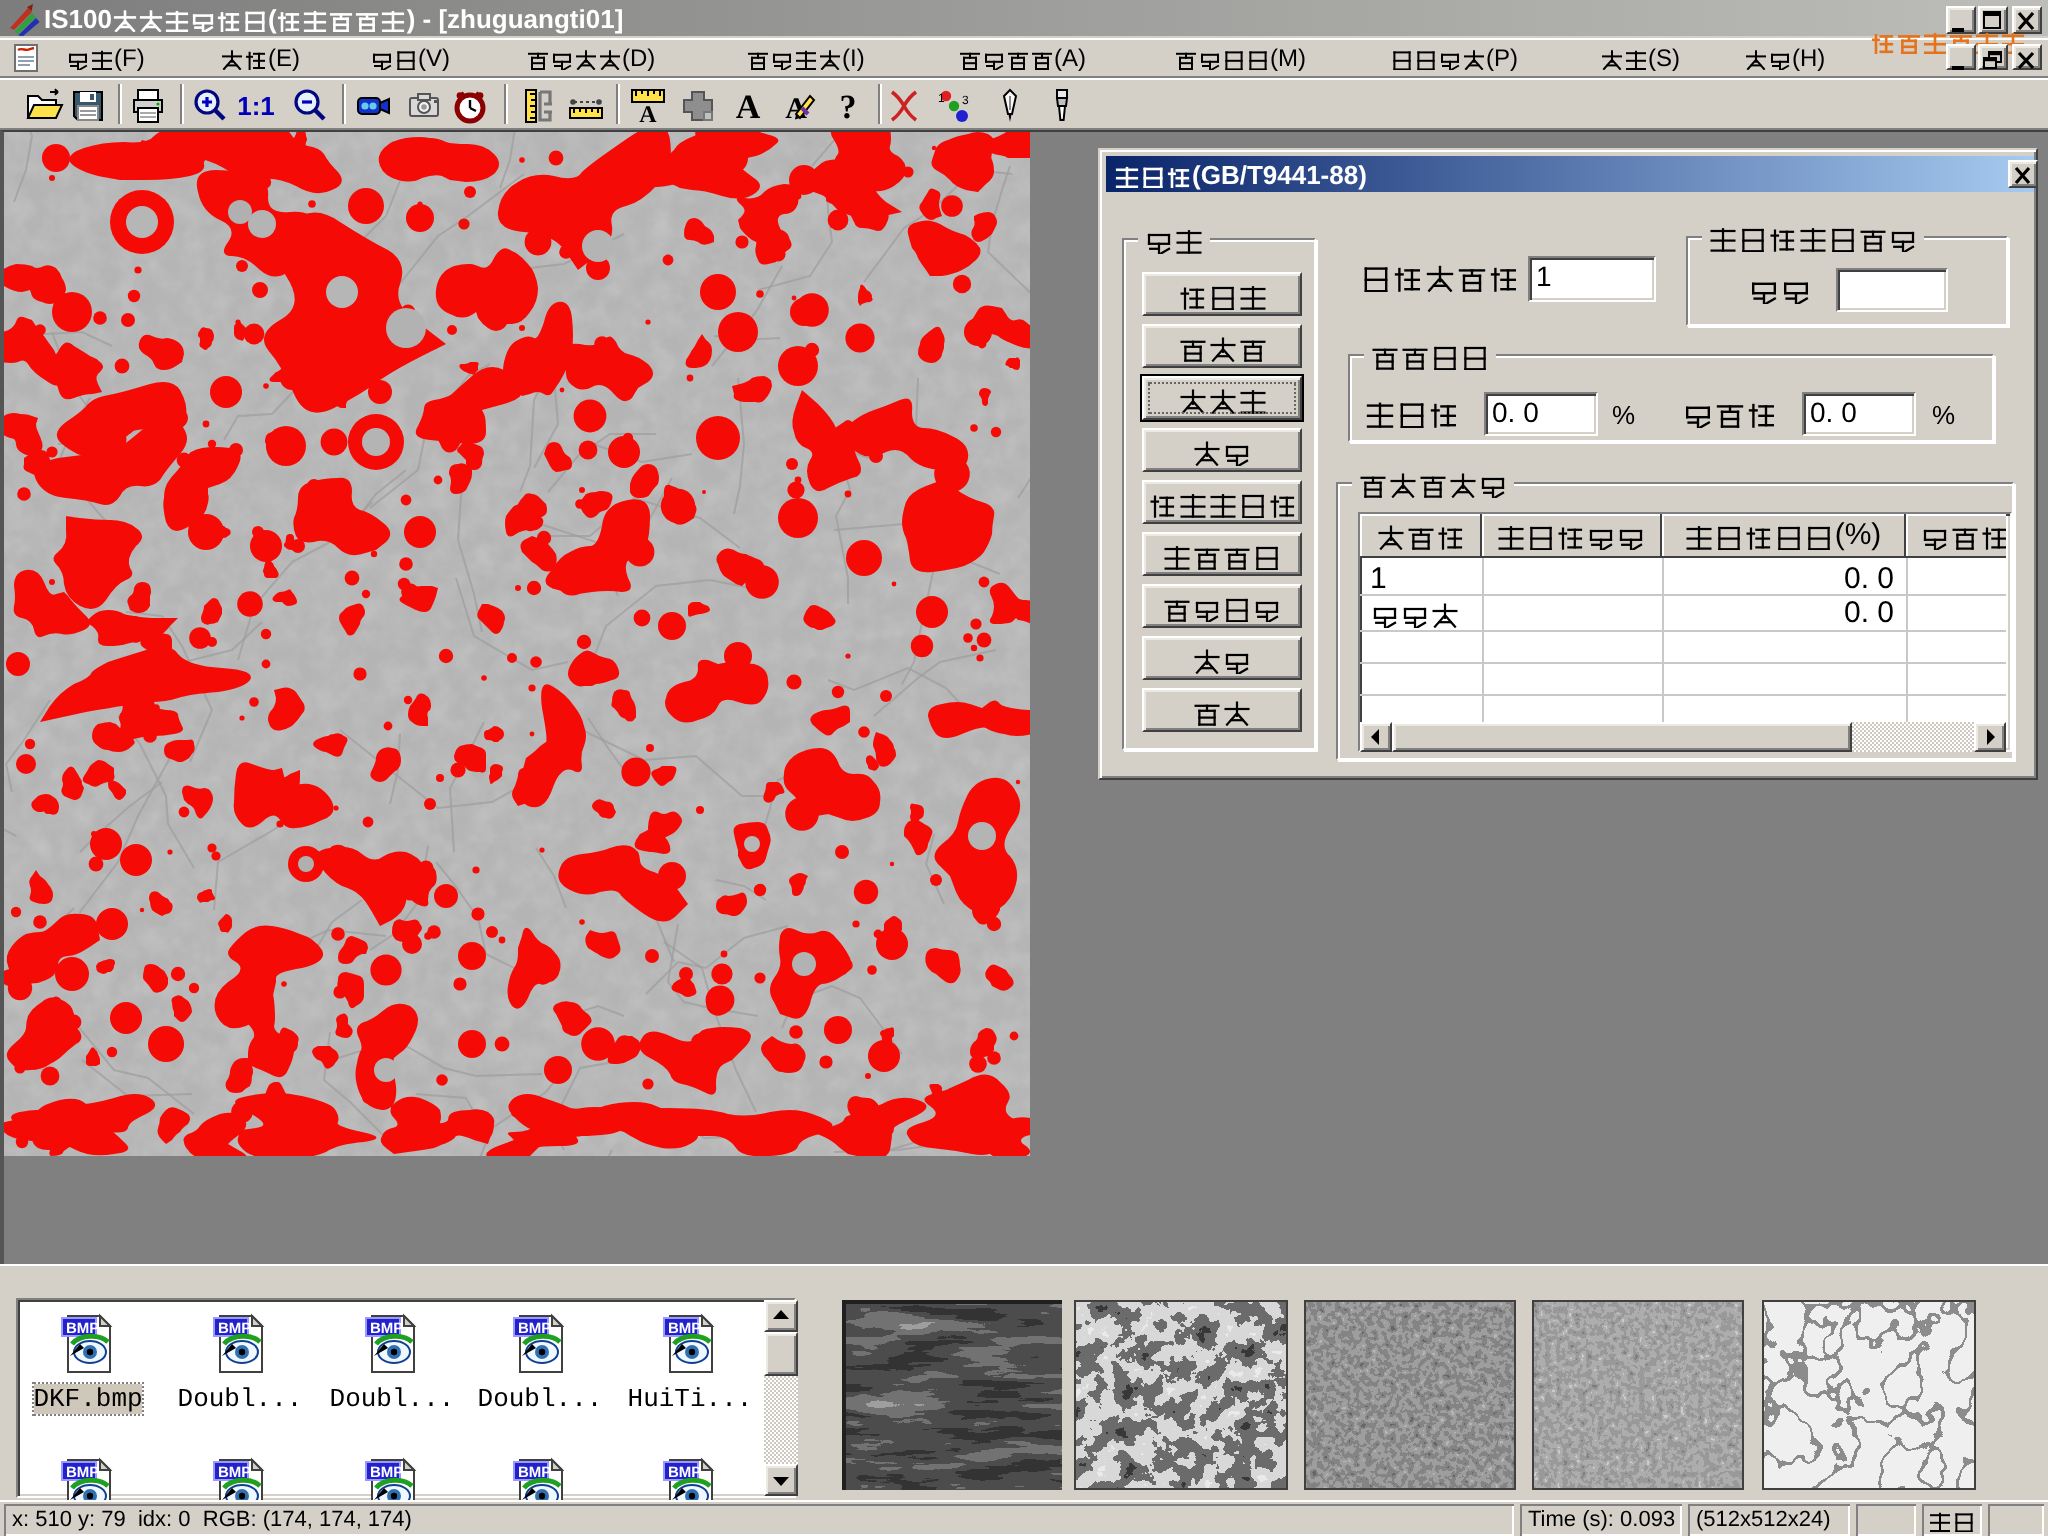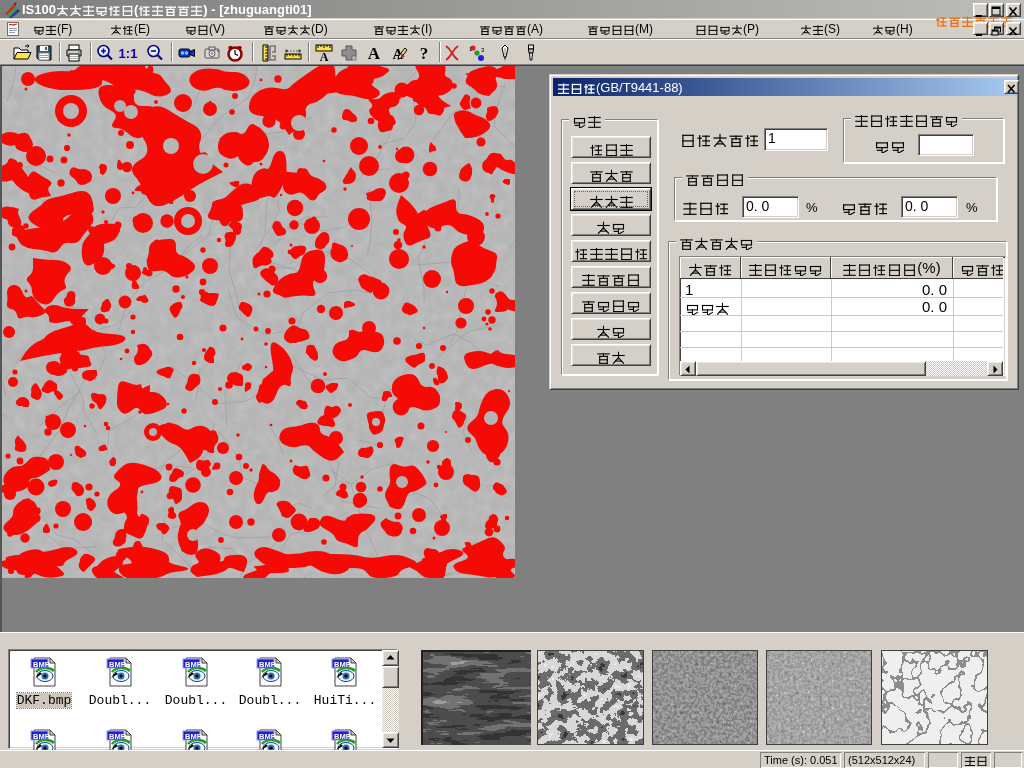--- a/index.html
+++ b/index.html
@@ -1119,21 +1119,21 @@
 <circle cx="399" cy="416" r="6" fill="#b2b2b2"></circle>
 <circle cx="488" cy="352" r="7" fill="#b4b4b4"></circle>
 <circle cx="168" cy="80" r="8" fill="#b6b6b6"></circle>
 <circle cx="128" cy="46" r="7" fill="#b4b4b4"></circle>
 <circle cx="373" cy="356" r="4" fill="#b6b6b6"></circle>
 </svg>
 </div>
 
 <div class="abs btnface" style="left:549px;top:74px;width:470px;height:316px;border:1px solid;border-color:#d4d0c8 #404040 #404040 #d4d0c8;box-shadow:inset 1px 1px 0 #fff, inset -1px -1px 0 #808080;">
   <div class="abs" style="left:3px;top:3px;width:464px;height:18px;background:linear-gradient(to right,#0a246a,#a6caf0);">
-    <div class="abs" style="left:4px;top:2px;font-size:13px;font-weight:normal;color:#fff;white-space:nowrap;"><span class="cn" style="letter-spacing: 0px;"><svg width="39" height="13" style="vertical-align:-2.3px">
+    <div class="abs" style="left:4px;top:2px;font-size:13px;font-weight:bold;color:#fff;white-space:nowrap;"><span class="cn" style="letter-spacing: 0px;"><svg width="39" height="13" style="vertical-align:-2.3px">
             <g stroke="rgb(255, 255, 255)" stroke-width="1.3" stroke-linecap="square">
               <line x1="1.6" y1="3.9" x2="11.4" y2="3.9"></line>
               <line x1="1.6" y1="8.1" x2="11.4" y2="8.1"></line>
               <line x1="1.6" y1="12.4" x2="11.4" y2="12.4"></line>
               <line x1="6.5" y1="3.1" x2="6.5" y2="12.4"></line>
               <line x1="15.4" y1="3.5" x2="15.4" y2="12.6"></line>
               <line x1="23.6" y1="3.5" x2="23.6" y2="12.6"></line>
               <line x1="15.4" y1="3.5" x2="23.6" y2="3.5"></line>
               <line x1="15.4" y1="8.1" x2="23.6" y2="8.1"></line>
               <line x1="15.4" y1="12.6" x2="23.6" y2="12.6"></line>
@@ -1969,21 +1969,22 @@
           <rect width="100%" height="100%" filter="url(#t4f)"></rect>
         </svg></div>
       <div style="position:absolute;left:881px;top:17px;width:107px;height:95px;border:1px solid #404040;background:#888;"><svg width="105" height="93">
           <rect width="100%" height="100%" fill="#e4e4e4"></rect>
           <rect width="100%" height="100%" filter="url(#t5f)"></rect>
         </svg></div>
     </div>
 </div>
 
 <div class="abs" style="left:0;top:750px;width:1024px;height:18px;background:#d4d0c8;border-top:1px solid #ffffff;font-size:11px;">
-  <div class="abs" style="left:760px;top:1px;width:81px;height:16px;box-shadow:inset 1px 1px 0 #808080, inset -1px -1px 0 #fff;padding:2px 0 0 4px;">Time (s): 0.051</div>
+  <div class="abs" style="left:2px;top:1px;width:755px;height:16px;box-shadow:inset 1px 1px 0 #808080, inset -1px -1px 0 #fff;padding:2px 0 0 4px;">x: 510 y: 79&nbsp; idx: 0&nbsp; RGB: (174, 174, 174)</div>
+  <div class="abs" style="left:760px;top:1px;width:81px;height:16px;box-shadow:inset 1px 1px 0 #808080, inset -1px -1px 0 #fff;padding:2px 0 0 4px;">Time (s): 0.093</div>
   <div class="abs" style="left:844px;top:1px;width:81px;height:16px;box-shadow:inset 1px 1px 0 #808080, inset -1px -1px 0 #fff;padding:2px 0 0 4px;">(512x512x24)</div>
   <div class="abs" style="left:928px;top:1px;width:30px;height:16px;box-shadow:inset 1px 1px 0 #808080, inset -1px -1px 0 #fff;"></div>
   <div class="abs" style="left:961px;top:1px;width:30px;height:16px;box-shadow:inset 1px 1px 0 #808080, inset -1px -1px 0 #fff;padding:1px 0 0 3px;font-size:12px;"><span class="cn" style="letter-spacing: 0px;"><svg width="24" height="12" style="vertical-align:-2.2px">
           <g stroke="rgb(0, 0, 0)" stroke-width="1" stroke-linecap="square">
             <line x1="1.5" y1="3.6" x2="10.5" y2="3.6"></line>
             <line x1="1.5" y1="7.4" x2="10.5" y2="7.4"></line>
             <line x1="1.5" y1="11.5" x2="10.5" y2="11.5"></line>
             <line x1="6.0" y1="2.9" x2="6.0" y2="11.5"></line>
             <line x1="14.2" y1="3.2" x2="14.2" y2="11.7"></line>
             <line x1="21.8" y1="3.2" x2="21.8" y2="11.7"></line>

